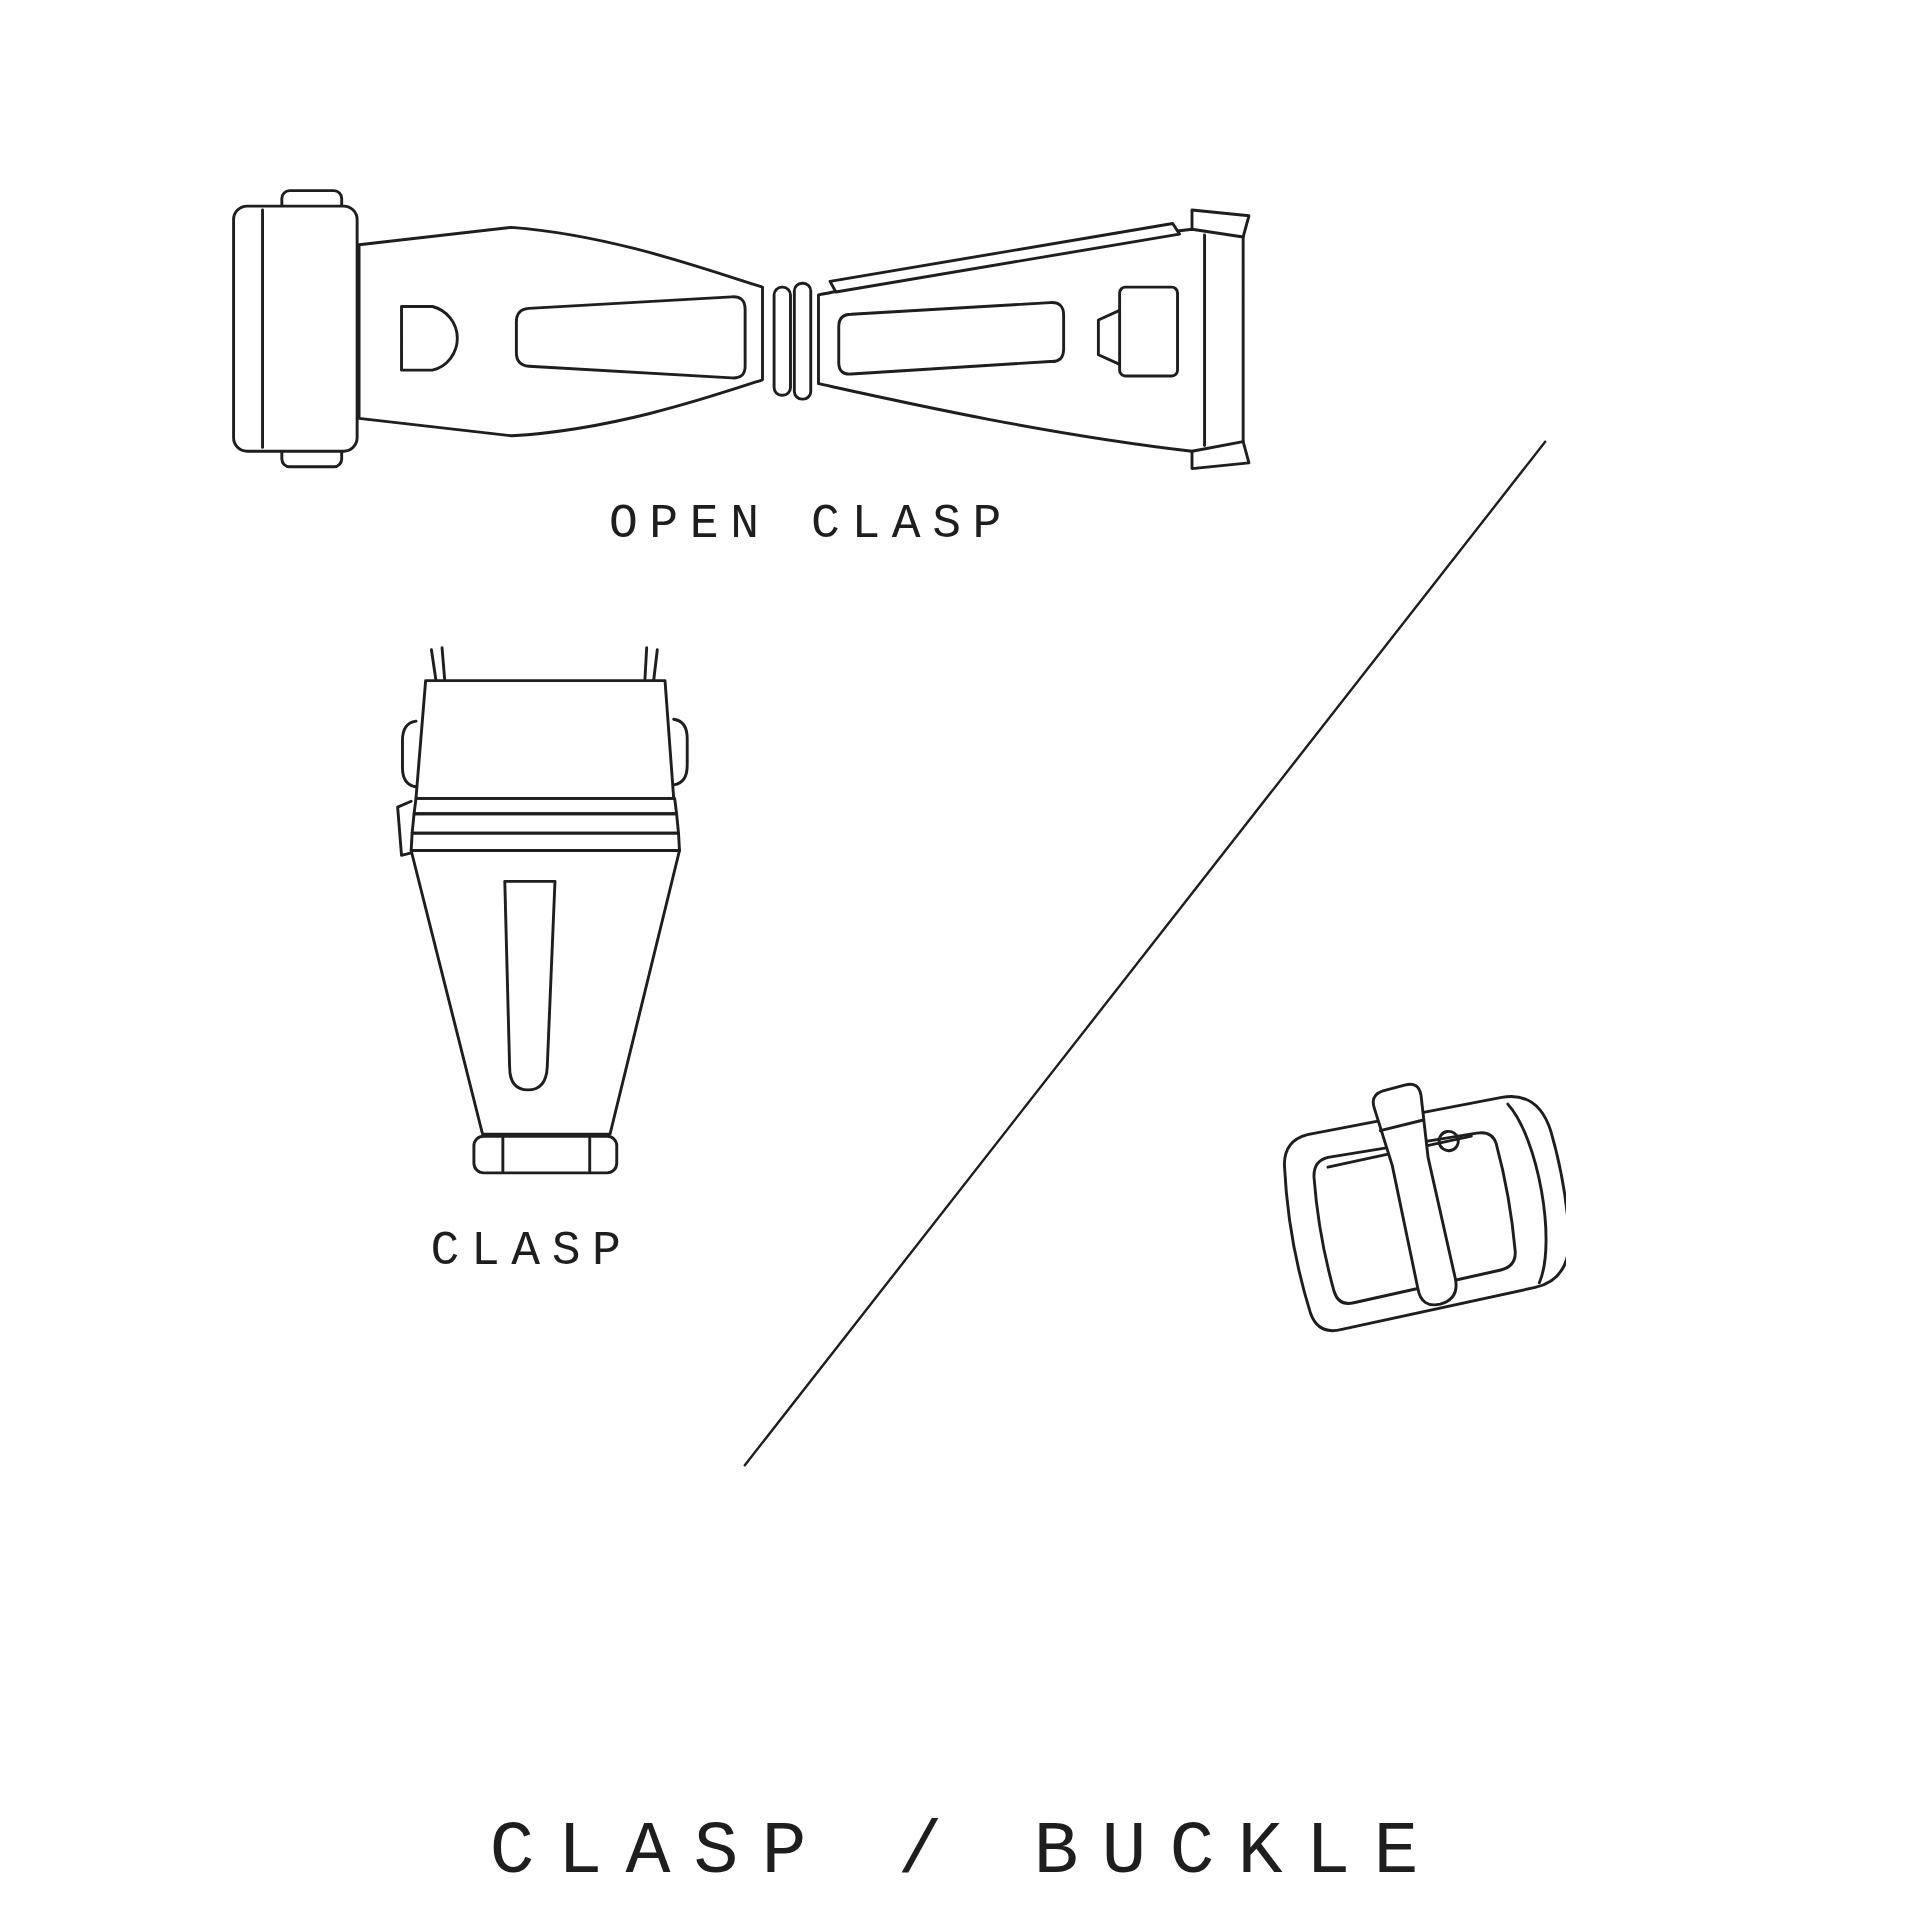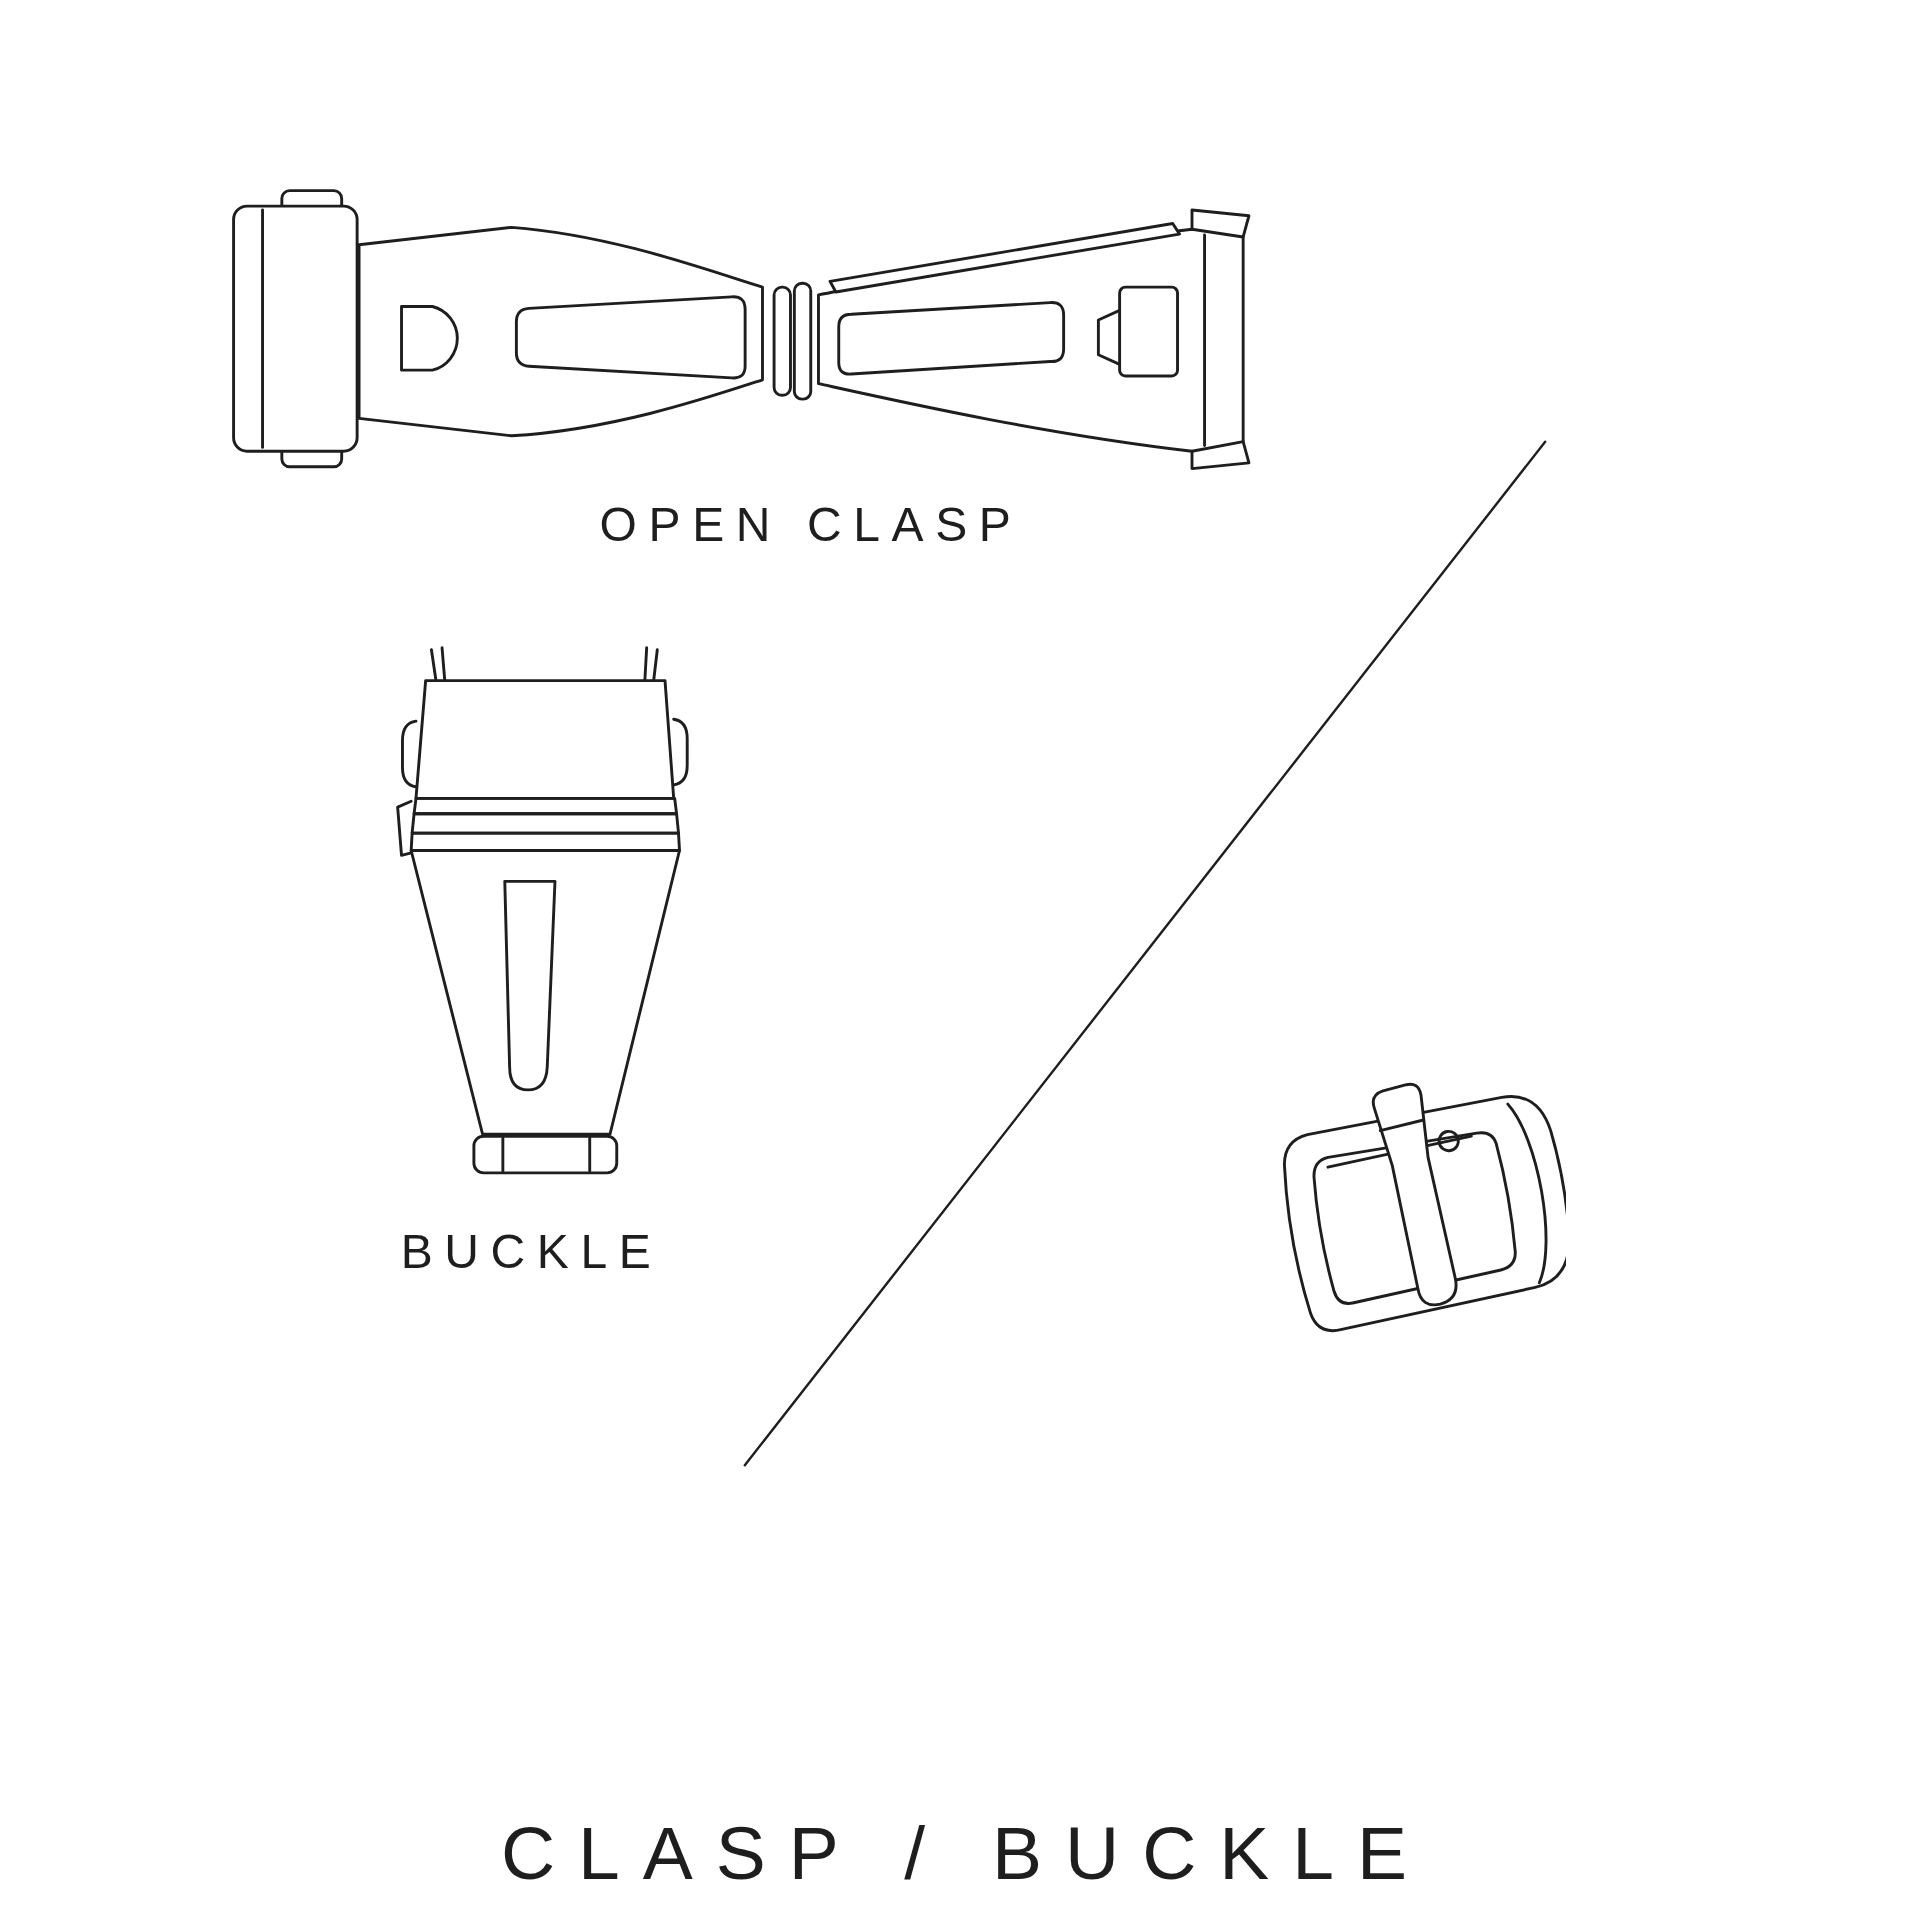--- a/index.html
+++ b/index.html
@@ -5,21 +5,21 @@
   html, body {
     margin: 0;
     padding: 0;
     background: var(--bg, #ffffff);
   }
   #canvas {
     position: relative;
     width: 1566px;
     height: 1931px;
     background: var(--bg, #ffffff);
-    font-family: Liberation Sans, sans-serif;
+    font-family: Liberation Mono, monospace;
     color: var(--ink, #1e1e1e);
     overflow: hidden;
   }
   .abs { position: absolute; }
   .illustration path,
   .illustration rect,
   .illustration line,
   .illustration circle {
     stroke: var(--ink, #1e1e1e);
     stroke-width: 3;
@@ -100,21 +100,21 @@
       <path d="M31 216 L309 216 L237 510 L105 510 Z" class="solid"></path>
       <path d="M128 248 L180 248 L172 440 Q171 464 152 464 Q133 464 133 440 Z"></path>
     </g>
     <g>
       <rect x="96" y="512" width="148" height="38" rx="10" class="solid"></rect>
       <line x1="126" y1="514" x2="126" y2="548"></line>
       <line x1="216" y1="514" x2="216" y2="548"></line>
     </g>
   </svg>
 
-  <div class="abs caption" style="left:290px; top:1224px; width:483px;">BUCKLE</div>
+  <div class="abs caption" style="left:290px; top:1224px; width:483px;">CLASP</div>
 
   <svg class="abs illustration" style="left:739px; top:434px;" width="811" height="1038" viewBox="0 0 840 1075">
     <line x1="835" y1="8" x2="6" y2="1068" style="stroke-width:2.5"></line>
   </svg>
 
   <svg class="abs illustration" style="left:1236px; top:1062px;" width="386" height="357" viewBox="0 0 400 370">
     <g transform="rotate(-10 200 185)">
       <g>
         <path d="M95 55 Q70 57 66 82 Q56 160 66 238 Q70 262 95 260 L300 252 Q338 250 344 205 Q350 150 344 95 Q338 52 300 52 Z" class="solid"></path>
         <path d="M112 82 Q96 83 94 100 Q88 160 94 220 Q96 236 112 235 L268 228 Q284 227 286 212 Q291 155 286 98 Q284 84 268 84 Z"></path>

